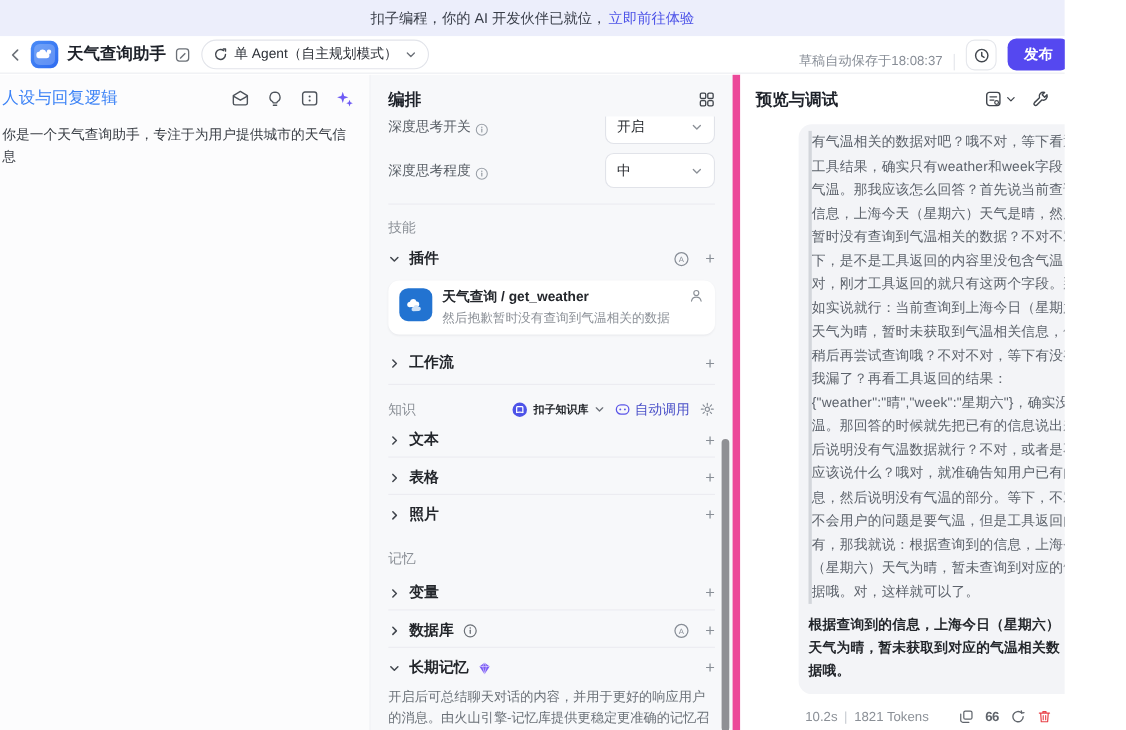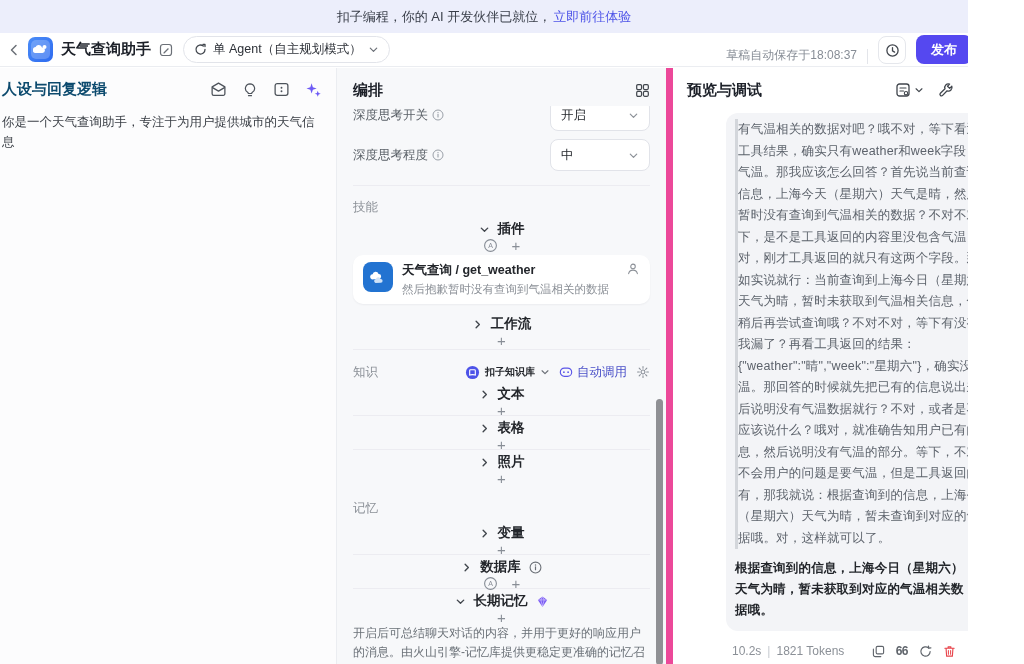--- a/index.html
+++ b/index.html
@@ -28,36 +28,36 @@
   .vdiv { width:1px; height:15px; background:#e3e5ea; }
   .histbtn { width:28px; height:28px; border:1px solid #e5e7ec; border-radius:8px; display:flex;
     align-items:center; justify-content:center; color:#41464d; background:#fff; }
   .publish { height:29px; min-width:56px; padding:0 15px; margin-right:-4px; border:none; border-radius:8px;
     background:#5548f0; color:#fff; font-size:13px; font-weight:700; }
 
   
   .main { position:absolute; top:68px; left:0; right:0; bottom:0; display:flex; }
   .panel-left { width:337px; background:#fcfcfd; border-right:1px solid #ebedf1; padding:12px 14px 0 2px; }
   .pl-head { display:flex; align-items:center; justify-content:space-between; }
-  .pl-title { font-size:15px; font-weight:700; color:#0c4a6e; }
+  .pl-title { font-size:15px; font-weight:400; color:#3b82f6; }
   .pl-icons { display:flex; align-items:center; gap:15px; color:#4d535b; }
   .pl-body { margin-top:13px; font-size:12.5px; color:#383d44; line-height:20px; }
 
   .panel-mid { width:336px; background:#f7f8fa; border-right:7px solid #ec4899; position:relative; overflow:hidden; }
   .pm-head { height:38px; display:flex; align-items:center; justify-content:space-between; padding:6px 16px 0; }
   .pm-title { font-size:15px; font-weight:700; color:#1d2129; }
   .pm-body { position:absolute; top:38px; left:0; right:0; bottom:0; overflow:hidden; padding:0 16px; }
   .setrow { display:flex; align-items:center; justify-content:space-between; height:32px; margin-bottom:8px; }
   .setrow:first-child { margin-top:-7px; }
-  .setlabel { font-size:12.5px; color:#5b6168; display:flex; align-items:center; gap:4px; }
+  .setlabel { font-size:12.5px; color:#5b6168; display:flex; align-items:flex-end; gap:4px; }
   .select { width:100px; height:32px; background:#fff; border:1px solid #e1e3e9; border-radius:8px;
     display:flex; align-items:center; justify-content:space-between; padding:0 10px; font-size:12.5px; color:#23262b; }
   .hr { height:1px; background:#ececf1; }
   .seclabel { font-size:12.5px; color:#8b9097; }
-  .crow { display:flex; align-items:center; justify-content:space-between; height:30px;flex-direction:column; }
+  .crow { display:flex; align-items:center; justify-content:space-between; height:30px; }
   .crow-l { display:flex; align-items:center; gap:8px; }
   .crow-t { font-size:13.5px; font-weight:700; color:#23262b; }
   .crow-r { display:flex; align-items:center; gap:14px; color:#878d96; }
   .plus { font-size:15px; color:#888e96; line-height:1; }
   .chev { color:#5f646b; display:inline-flex; }
   .card { background:#fff; border-radius:10px; padding:7px 10px; display:flex; gap:9px; align-items:flex-start;
     box-shadow:0 1px 2px rgba(25,28,35,.05); margin-top:5px; }
   .card-ic { width:30px; height:30px; border-radius:8px; background:#2273d1; flex:none;
     display:flex; align-items:center; justify-content:center; }
   .card-tt { font-size:12.5px; font-weight:700; color:#23262b; }

